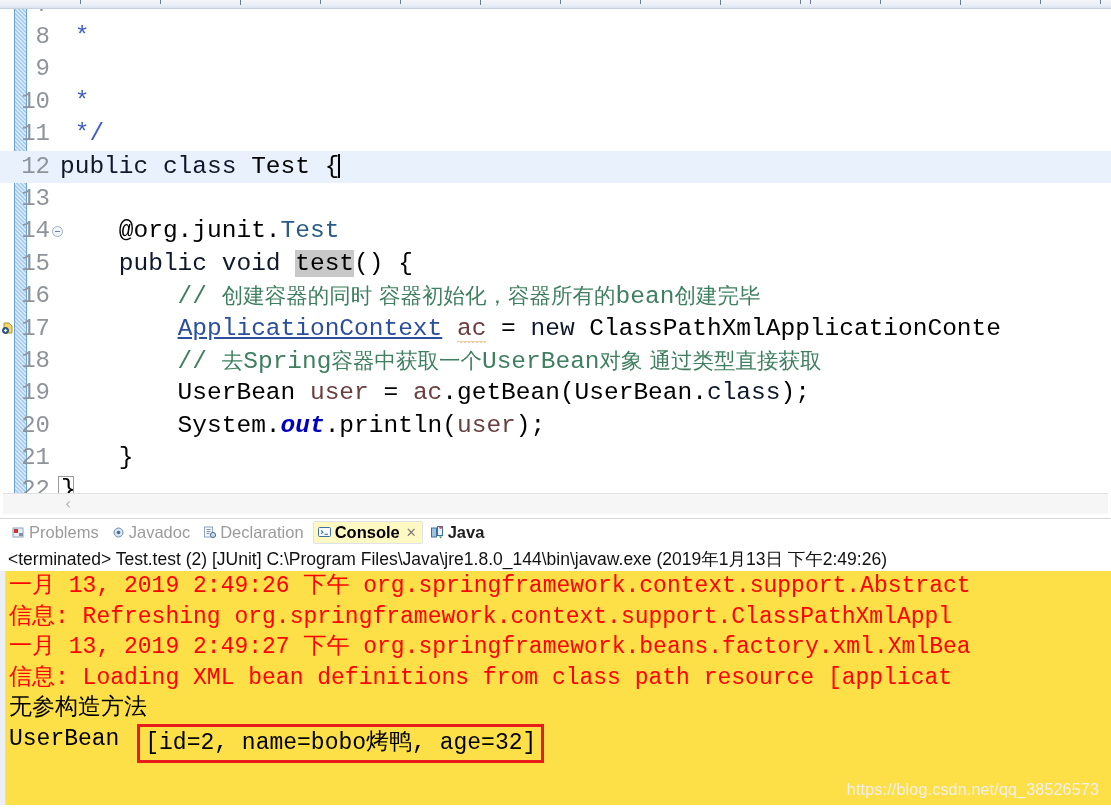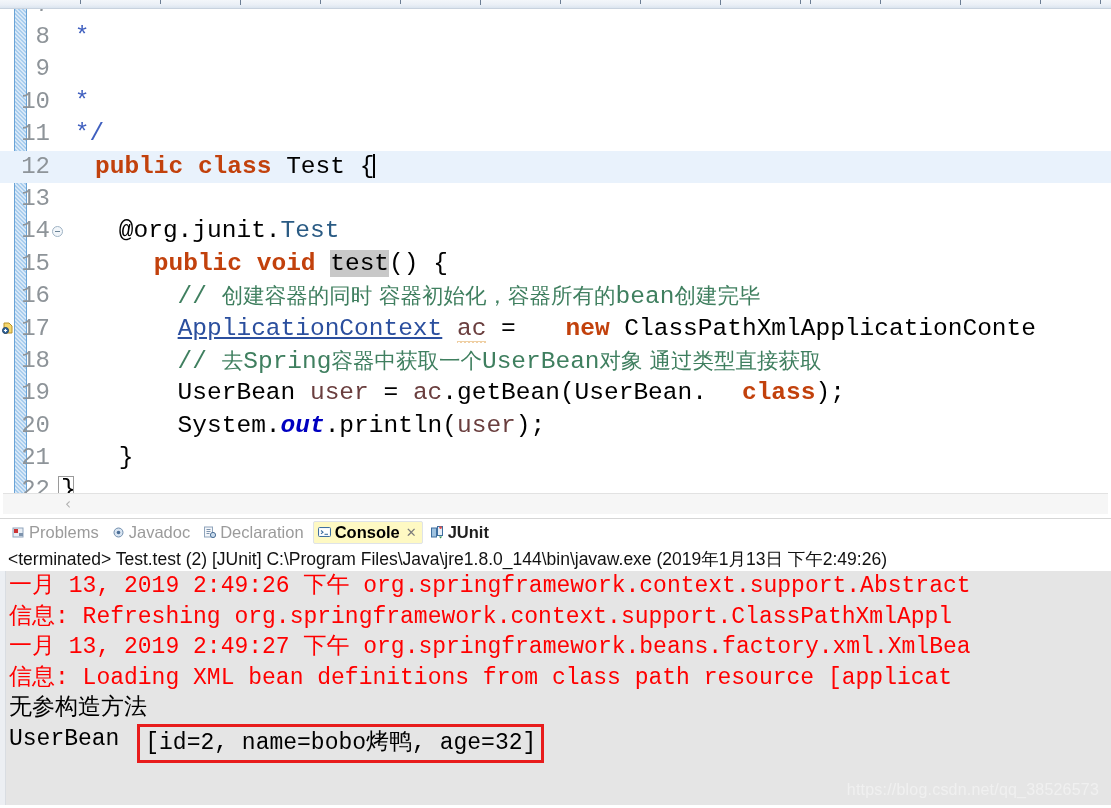--- a/index.html
+++ b/index.html
@@ -96,21 +96,21 @@
     width: 14px; height: 15px;
   }
   .row .code {
     position: absolute; left: 60px; top: 0;
     font-family: "Liberation Mono", "DejaVu Sans Mono", monospace;
     font-size: 24.5px; line-height: 32.4px;
     color: #000000;
     white-space: pre;
   }
   
-  .kw       { color: #c2410c; font-weight: bold; margin-left: 35px; }
+  .kw       { color: #0f172a; font-weight: normal; }
   .cmt      { color: #3f7f5f; }
   .jdoc     { color: #3f5fbf; }
   .jdoctag  { color: #7f9fbf; font-weight: bold; }
   .jdoclink { color: #3f5fbf; border-bottom: 1px dotted #cc7722; }
   .plain    { color: #000000; }
   .type     { color: #2a5b84; }
   .localv   { color: #6a3e3e; }
   .field    { color: #0000c0; font-weight: bold; font-style: italic; }
   .link     { color: #2b4f9e; text-decoration: underline; }
   .mspell   { text-decoration: none;
@@ -186,21 +186,21 @@
 
   .runline {
     position: absolute; left: 8px; top: 28px;
     font-size: 17.5px; color: #111111;
     white-space: nowrap;
   }
   .console-body {
     position: absolute; left: 0; top: 52px;
     width: 1111px; height: 238px;
     overflow: hidden;
-    background: #e5e5e5;
+    background: #fde047;
   }
   .console-left-rail {
     position: absolute; left: 0; top: 0; width: 5px; height: 100%;
     background: #eceff3; border-right: 1px solid #d9dde2;
   }
   .cline {
     position: relative;
     height: 30.5px; line-height: 30.5px;
     padding-left: 9px;
     font-family: "Liberation Mono", "DejaVu Sans Mono", monospace;
@@ -376,21 +376,21 @@
           <span class="tlabel">Console</span>
           <span class="closex">✕</span>
         </div>
         <div class="tab junit">
           <span class="ticon"><svg width="15" height="15" viewBox="0 0 15 15">
               <rect x="1.5" y="3" width="5" height="9" fill="#9fc2e0" stroke="#3f6f9f"></rect>
               <rect x="7.5" y="1.5" width="5" height="9" fill="#e6eef7" stroke="#3f6f9f"></rect>
               <path d="M9 11.5l1.6 2 1.6-2" fill="#2f8f4e"></path>
               <circle cx="10.6" cy="2.6" r="1.4" fill="#d94f4f"></circle>
             </svg></span>
-          <span class="tlabel">JUnit</span>
+          <span class="tlabel">Java</span>
         </div>
       </div>
 
     <div class="runline">&lt;terminated&gt; Test.test (2) [JUnit] C:\Program Files\Java\jre1.8.0_144\bin\javaw.exe (2019年1月13日 下午2:49:26)</div>
 
     <div class="console-body">
       <div class="console-left-rail"></div>
       <div id="console-lines">
           <div class="cline err">一月 13, 2019 2:49:26 下午 org.springframework.context.support.Abstract</div>
           <div class="cline err">信息: Refreshing org.springframework.context.support.ClassPathXmlAppl</div>

